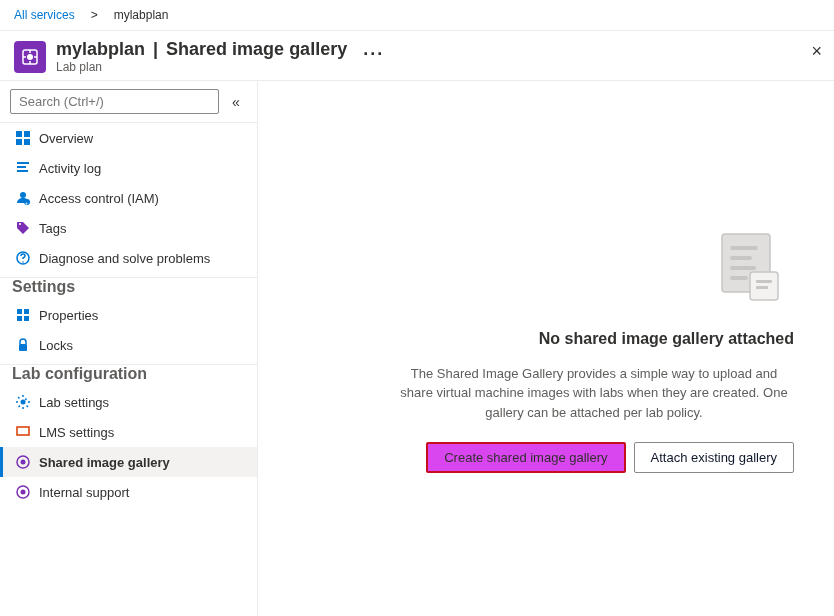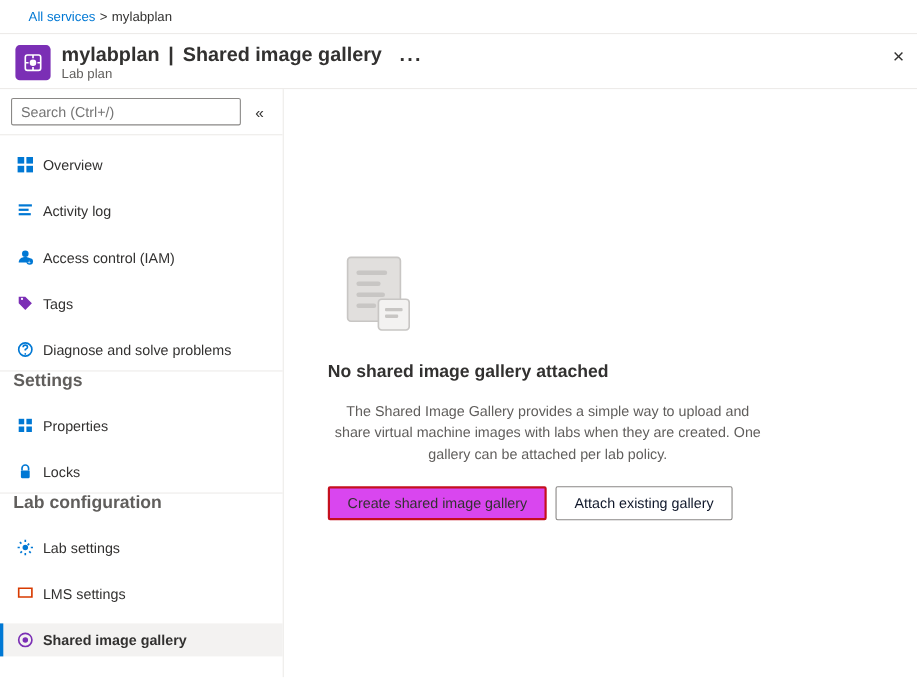--- a/index.html
+++ b/index.html
@@ -1,25 +1,25 @@
 <!DOCTYPE html>
 <html><head>
   <meta charset="utf-8">
   <style>
     * { box-sizing: border-box; margin: 0; padding: 0; font-family: 'Segoe UI', Arial, sans-serif; }
     body { background: #fff; width: 834px; height: 616px; overflow: hidden; display: flex; flex-direction: column; }
 
     
     .breadcrumb {
-      padding: 8px 26px;
+      padding: 8px 14px;
       font-size: 12px;
       color: #0078d4;
       display: flex;
       align-items: center;
-      gap: 4px;
+      gap: 16px;
       border-bottom: 1px solid #edebe9;
     }
     .breadcrumb span { color: #323130; }
 
     
     .header {
       display: flex;
       align-items: center;
       padding: 8px 14px 6px 14px;
       border-bottom: 1px solid #edebe9;
@@ -91,21 +91,20 @@
     }
     .sidebar-nav { overflow-y: auto; flex: 1; }
     .nav-item {
       display: flex; align-items: center;
       padding: 7px 12px;
       font-size: 13px;
       color: #323130;
       cursor: pointer;
       gap: 8px;
       border-left: 3px solid transparent;
-      margin-top: 12px;
     }
     .nav-item.active {
       background: #f3f2f1;
       border-left: 3px solid #0078d4;
       font-weight: 600;
     }
     .nav-section-header {
       padding: 0 12px 4px 12px;
       font-size: 16px;
       font-weight: 700;
@@ -114,21 +113,21 @@
       border-top: 1px solid #edebe9;
       margin-top: 4px;
     }
     .nav-icon { width: 16px; height: 16px; flex-shrink: 0; display: flex; align-items: center; justify-content: center; }
 
     
     .content {
       flex: 1;
       display: flex;
       flex-direction: column;
-      align-items: flex-start;
+      align-items: flex-end;
       justify-content: center;
       padding: 30px 40px;
       gap: 16px;
     }
     .empty-icon {
       width: 90px; height: 90px;
       display: flex; align-items: center; justify-content: center;
     }
     .empty-title {
       font-size: 16px;

